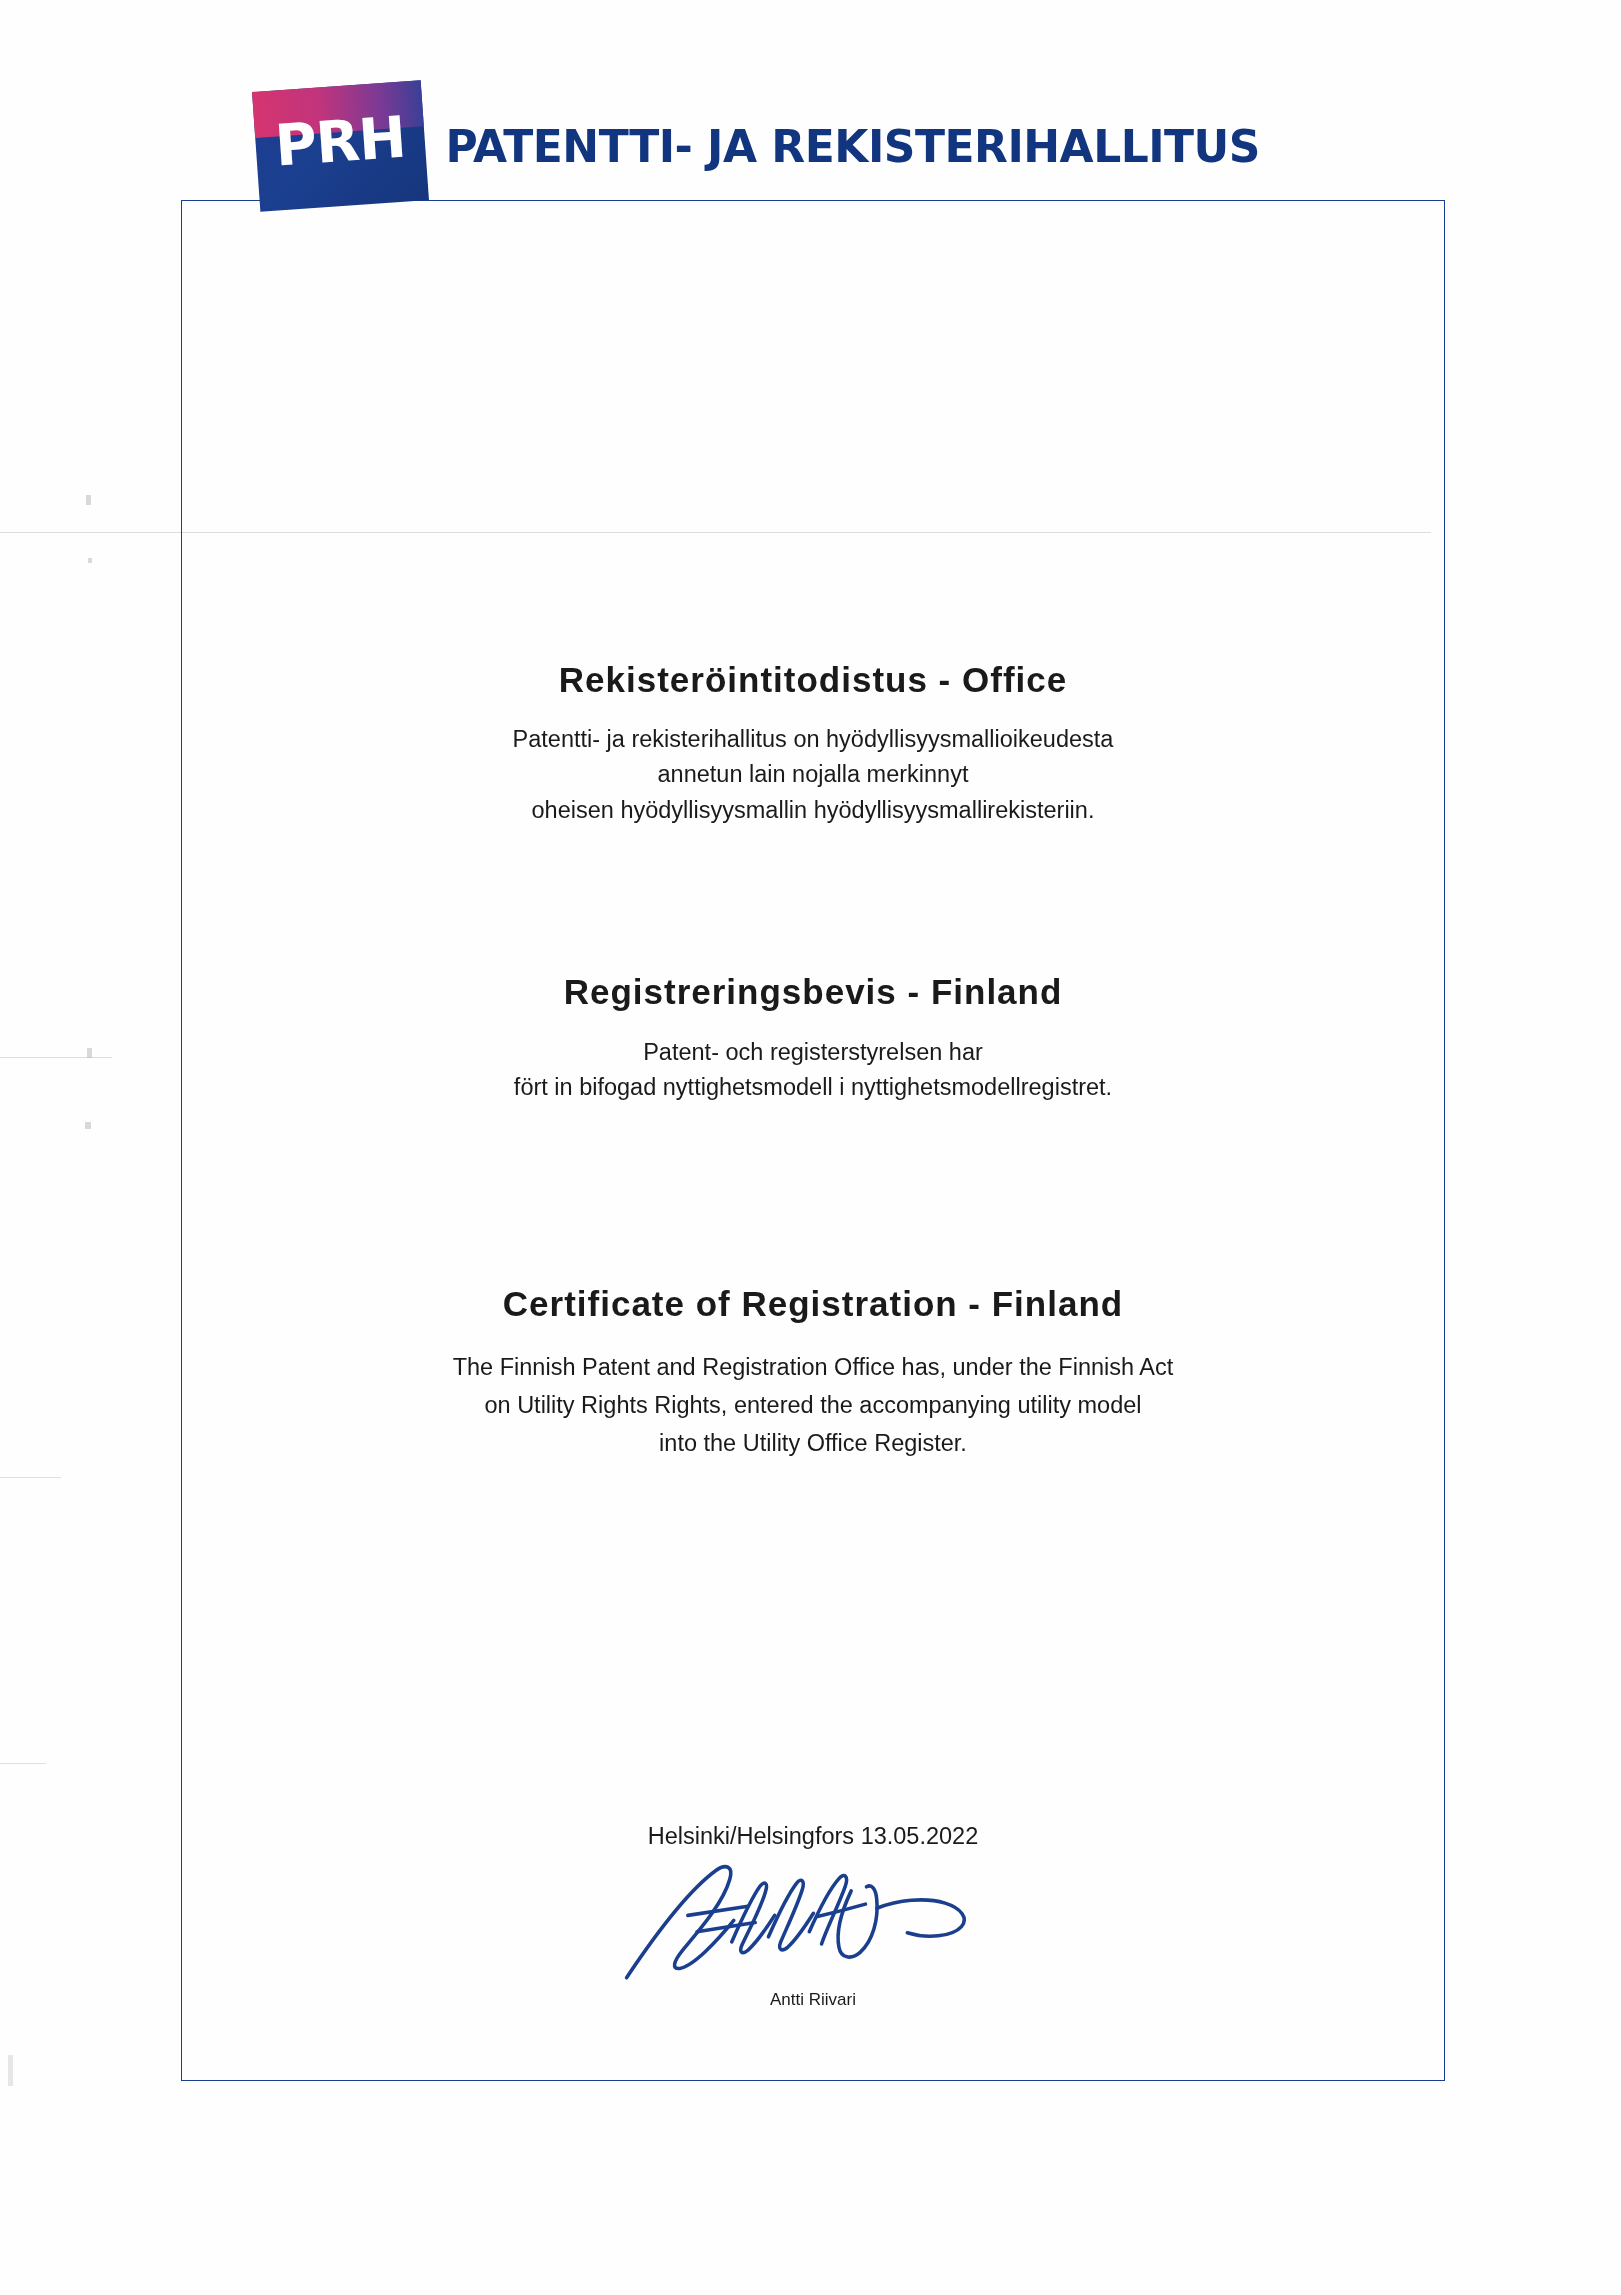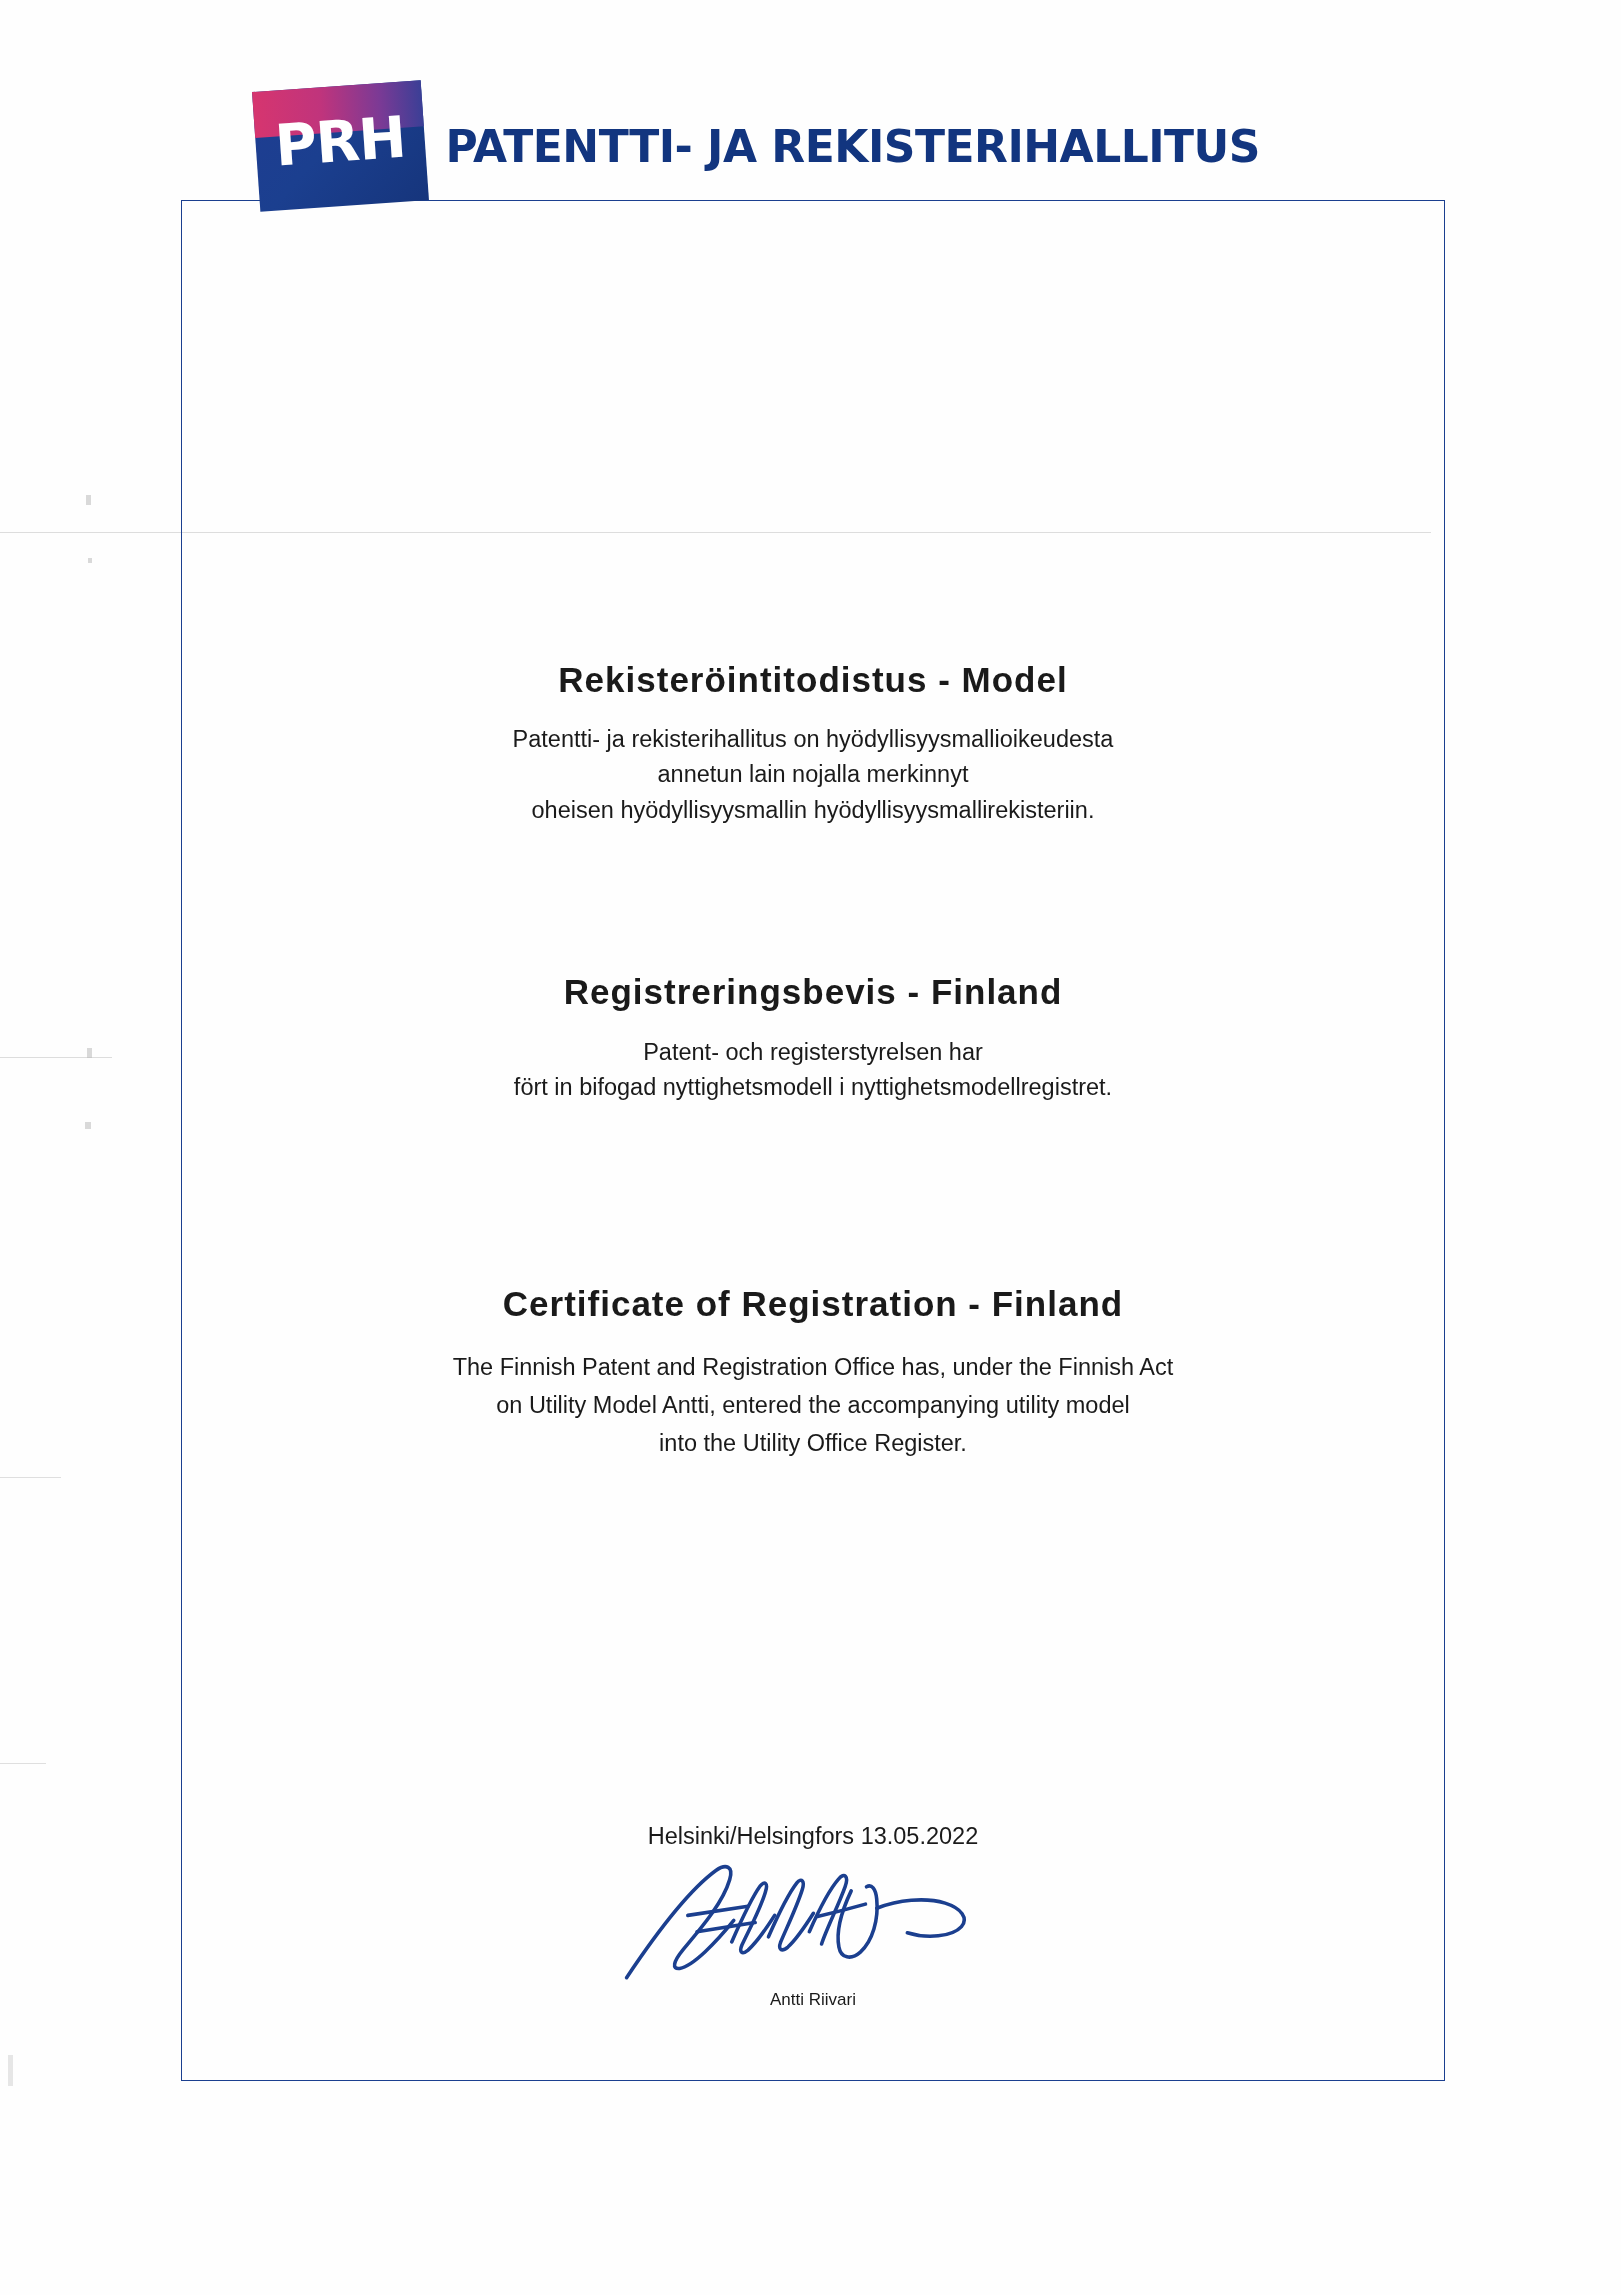--- a/index.html
+++ b/index.html
@@ -199,41 +199,41 @@
       <div class="tile-blue"></div>
       <div class="tile-pink"></div>
       <div class="prh-text">PRH</div>
     </div>
     <div class="logo-title">PATENTTI- JA REKISTERIHALLITUS</div>
   </div>
 
   <div class="content">
 
     <div class="block b1">
-      <h1>Rekisteröintitodistus - Model</h1>
+      <h1>Rekisteröintitodistus - Office</h1>
       <div class="lines">
         <p>Patentti- ja rekisterihallitus on hyödyllisyysmallioikeudesta</p>
         <p>annetun lain nojalla merkinnyt</p>
         <p>oheisen hyödyllisyysmallin hyödyllisyysmallirekisteriin.</p>
       </div>
     </div>
 
     <div class="block b2">
       <h1>Registreringsbevis - Finland</h1>
       <div class="lines">
         <p>Patent- och registerstyrelsen har</p>
         <p>fört in bifogad nyttighetsmodell i nyttighetsmodellregistret.</p>
       </div>
     </div>
 
     <div class="block b3">
       <h1>Certificate of Registration - Finland</h1>
       <div class="lines">
         <p>The Finnish Patent and Registration Office has, under the Finnish Act</p>
-        <p>on Utility Model Antti, entered the accompanying utility model</p>
+        <p>on Utility Rights Rights, entered the accompanying utility model</p>
         <p>into the Utility Office Register.</p>
       </div>
     </div>
 
     <div class="sign">
       <div class="place-date">Helsinki/Helsingfors 13.05.2022</div>
 
       <div class="sig-wrap">
         <svg width="388" height="133" viewBox="0 0 760 260" fill="none" xmlns="http://www.w3.org/2000/svg">
           <g stroke="#1b3f8f" stroke-width="7" stroke-linecap="round" stroke-linejoin="round" fill="none">

